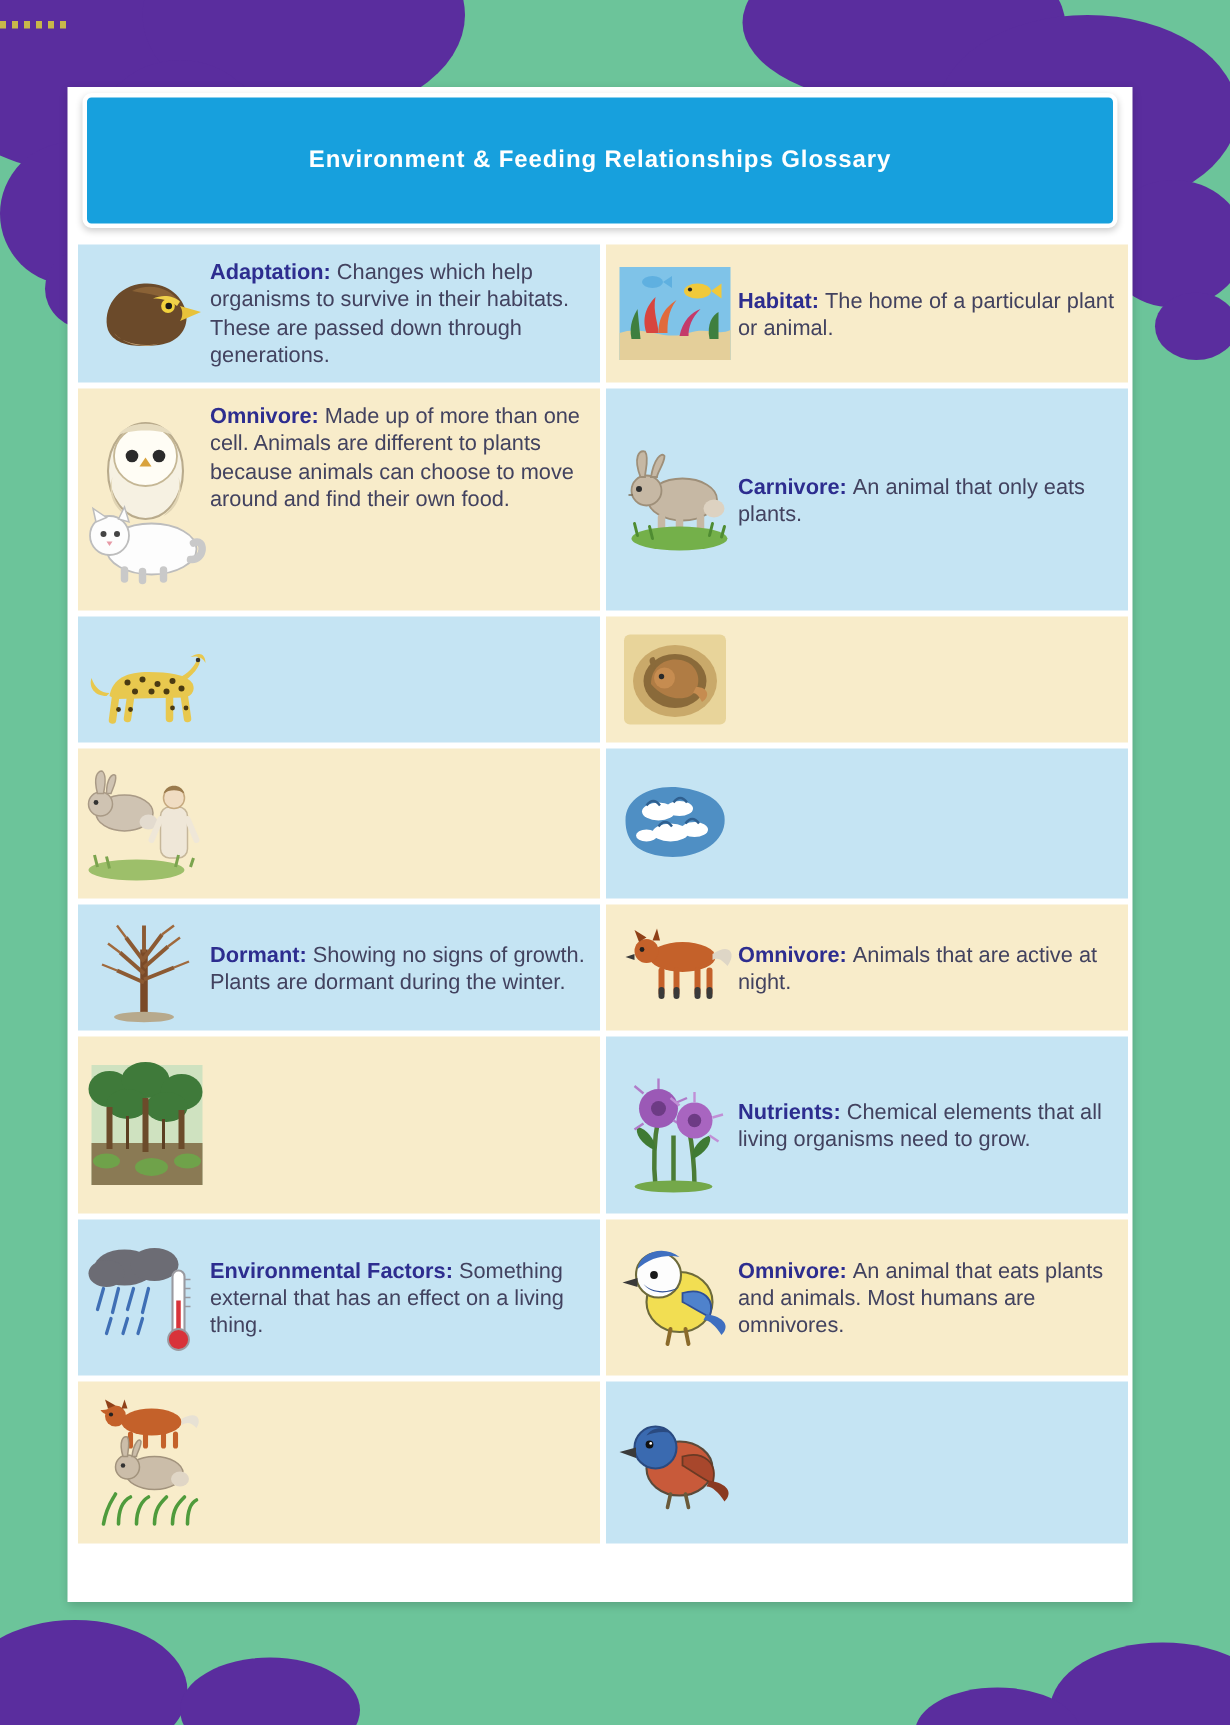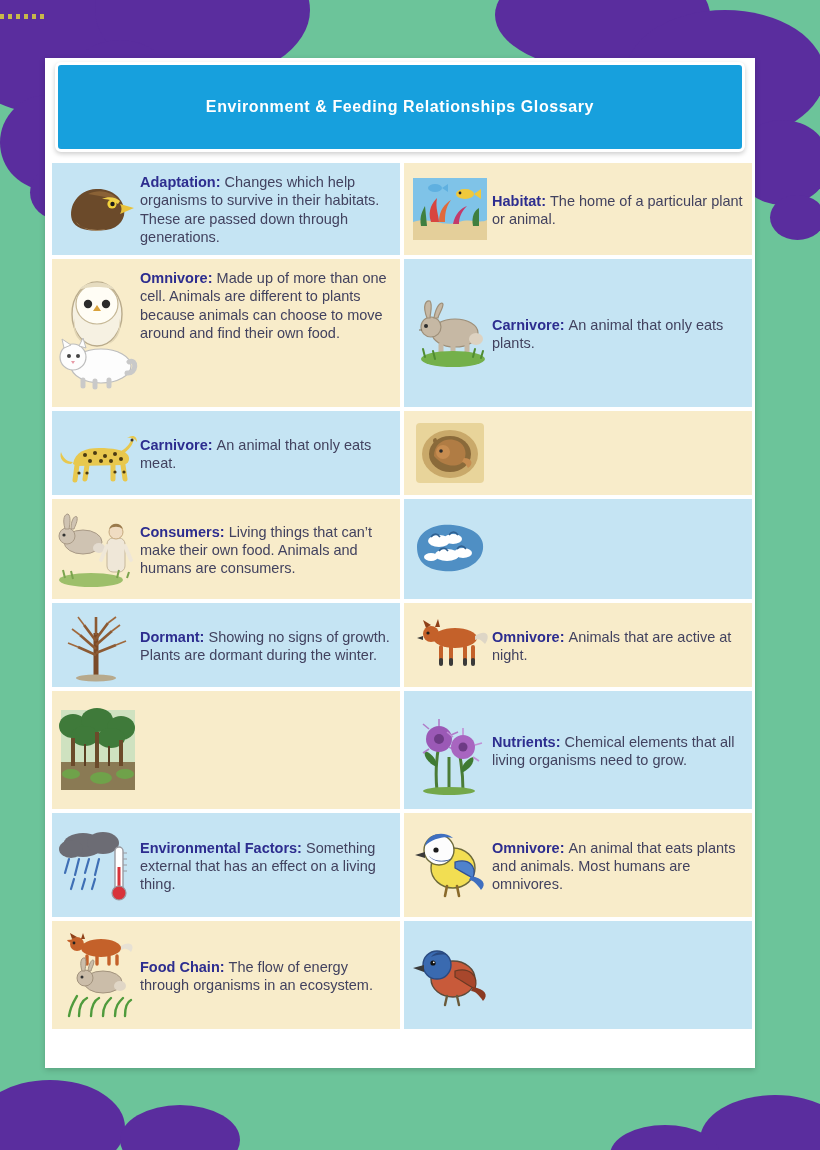--- a/index.html
+++ b/index.html
@@ -213,24 +213,20 @@
               <circle cx="44" cy="37" r="2"></circle>
             <circle cx="54" cy="37" r="2"></circle>
               <circle cx="64" cy="35" r="2"></circle>
             <circle cx="22" cy="49" r="1.6"></circle>
               <circle cx="30" cy="49" r="1.6"></circle>
             <circle cx="58" cy="48" r="1.6"></circle>
               <circle cx="67" cy="48" r="1.6"></circle>
           </g>
         </svg>
       </div>
-      <div class="text">
-        <span class="term">Carnivore: </span>
-        <span class="body">An animal that only eats meat.</span>
-      </div>
     </div>
 
     <div class="entry cream vc" style="min-height:100px">
       <div class="thumb" style="height:84px">
         <svg width="82" height="82" viewBox="0 0 82 82">
 
           <ellipse cx="26" cy="34" rx="19" ry="12" fill="#cfc3b2" stroke="#a99a86" stroke-width="1"></ellipse>
           <circle cx="10" cy="28" r="8" fill="#cfc3b2" stroke="#a99a86" stroke-width="1"></circle>
           <path d="M8 21 C5 10 8 6 11 6 C14 8 13 16 12 21 Z" fill="#cfc3b2" stroke="#a99a86" stroke-width="1"></path>
           <path d="M14 21 C14 11 18 7 20 9 C21 13 18 18 17 21 Z" fill="#cfc3b2" stroke="#a99a86" stroke-width="1"></path>
@@ -238,24 +234,20 @@
           <ellipse cx="42" cy="40" rx="6" ry="5" fill="#e3dbcf"></ellipse>
 
           <rect x="50" y="30" width="18" height="34" rx="6" fill="#efe7d8" stroke="#c6b79a" stroke-width="1"></rect>
           <circle cx="59" cy="24" r="7" fill="#f0dcc2" stroke="#c6a97f" stroke-width="1"></circle>
           <path d="M52 21 C54 14 64 14 66 21 C62 18 56 18 52 21 Z" fill="#9a7a4c"></path>
           <path d="M50 38 L44 52 M68 38 L74 52" stroke="#efe7d8" stroke-width="4" stroke-linecap="round"></path>
 
           <ellipse cx="34" cy="72" rx="32" ry="7" fill="#9dbf6a"></ellipse>
           <path d="M8 70 L6 62 M16 71 L14 63 M60 70 L62 62 M70 70 L72 64" stroke="#7ba44e" stroke-width="2"></path>
         </svg>
-      </div>
-      <div class="text">
-        <span class="term">Consumers: </span>
-        <span class="body">Living things that can’t make their own food. Animals and humans are consumers.</span>
       </div>
     </div>
 
     <div class="entry blue vc" style="min-height:84px">
       <div class="thumb">
         <svg width="80" height="72" viewBox="0 0 80 72">
           <path d="M38 68 L38 24" stroke="#7a4a28" stroke-width="5"></path>
           <g stroke="#8c5a33" stroke-width="2.6" fill="none">
             <path d="M38 40 L22 26"></path>
               <path d="M38 36 L54 22"></path>
@@ -373,24 +365,20 @@
 
           <g stroke="#4f9b3c" stroke-width="2.4" fill="none" stroke-linecap="round">
             <path d="M12 86 C14 74 18 70 20 66"></path>
             <path d="M22 86 C22 74 26 70 30 68"></path>
             <path d="M34 86 C34 76 38 70 42 68"></path>
             <path d="M46 86 C46 76 50 72 54 68"></path>
             <path d="M58 86 C58 76 62 72 66 68"></path>
             <path d="M68 86 C68 78 70 72 74 70"></path>
           </g>
         </svg>
-      </div>
-      <div class="text">
-        <span class="term">Food Chain: </span>
-        <span class="body">The flow of energy through organisms in an ecosystem.</span>
       </div>
     </div>
   </div>
 
   <div class="col">
 
     <div class="entry cream vc" style="min-height:92px">
       <div class="thumb" style="height:70px">
         <svg width="82" height="66" viewBox="0 0 82 66">
           <rect x="4" y="2" width="74" height="62" fill="#7fc3e8"></rect>

